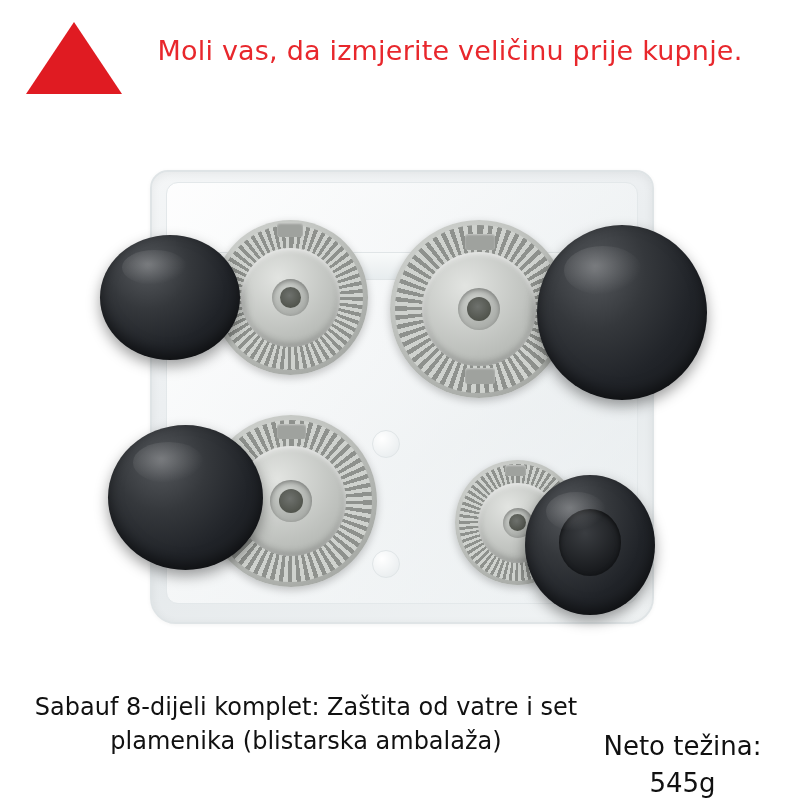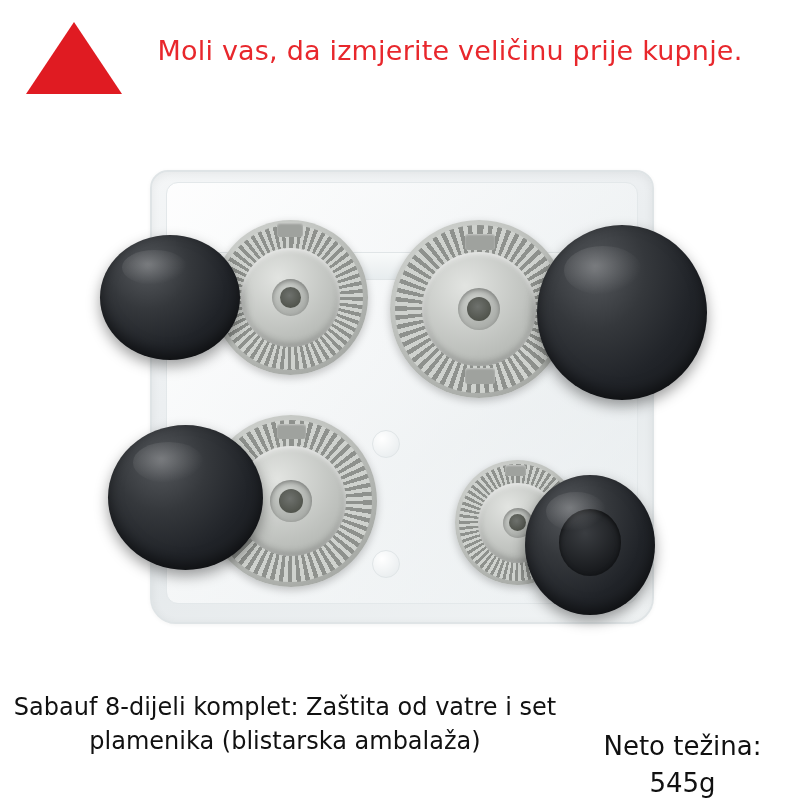--- a/index.html
+++ b/index.html
@@ -172,21 +172,21 @@
   
   .caption-block {
     position: absolute;
     left: 0;
     top: 680px;
     width: 800px;
     height: 120px;
   }
   .caption-main {
     position: absolute;
-    left: 5px;
+    left: 26px;
     top: 10px;
     width: 560px;
     text-align: center;
     font-size: 24px;
     line-height: 1.42;
     color: #111111;
   }
   .caption-weight {
     position: absolute;
     left: 570px;

